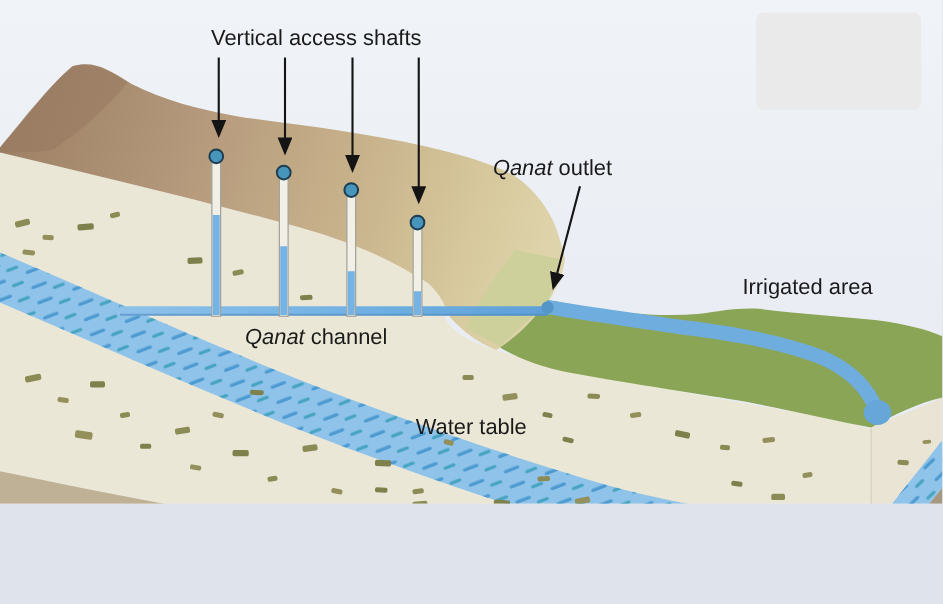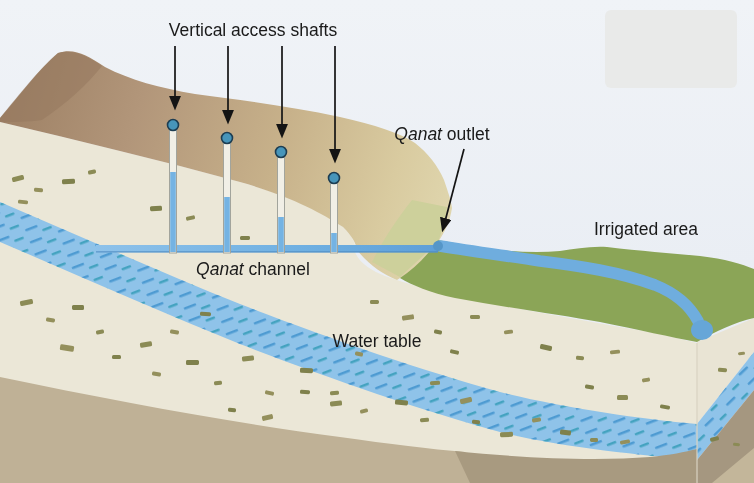--- a/index.html
+++ b/index.html
@@ -1,16 +1,16 @@
 <!DOCTYPE html>
 <html><head>
 <meta charset="utf-8">
 <style>
   html,body{margin:0;padding:0;background:#dfe4ec;}
-  #stage{position:relative;width:754px;height:483px;overflow:hidden;
+  #stage{position:relative;width:754px;height:403px;overflow:hidden;
          background:linear-gradient(180deg,#f0f3f7 0%,#eaeef4 55%,#e7ecf2 100%);
          font-family:"Liberation Sans", sans-serif;}
   svg{position:absolute;left:0;top:0;display:block;}
   .lbl{font-family:"Liberation Sans", sans-serif;font-size:17.5px;fill:#1a1a1a;}
   .it{font-style:italic;}
   .arrow{stroke:#141414;stroke-width:1.7;fill:none;}
 </style>
 </head>
 <body>
 

